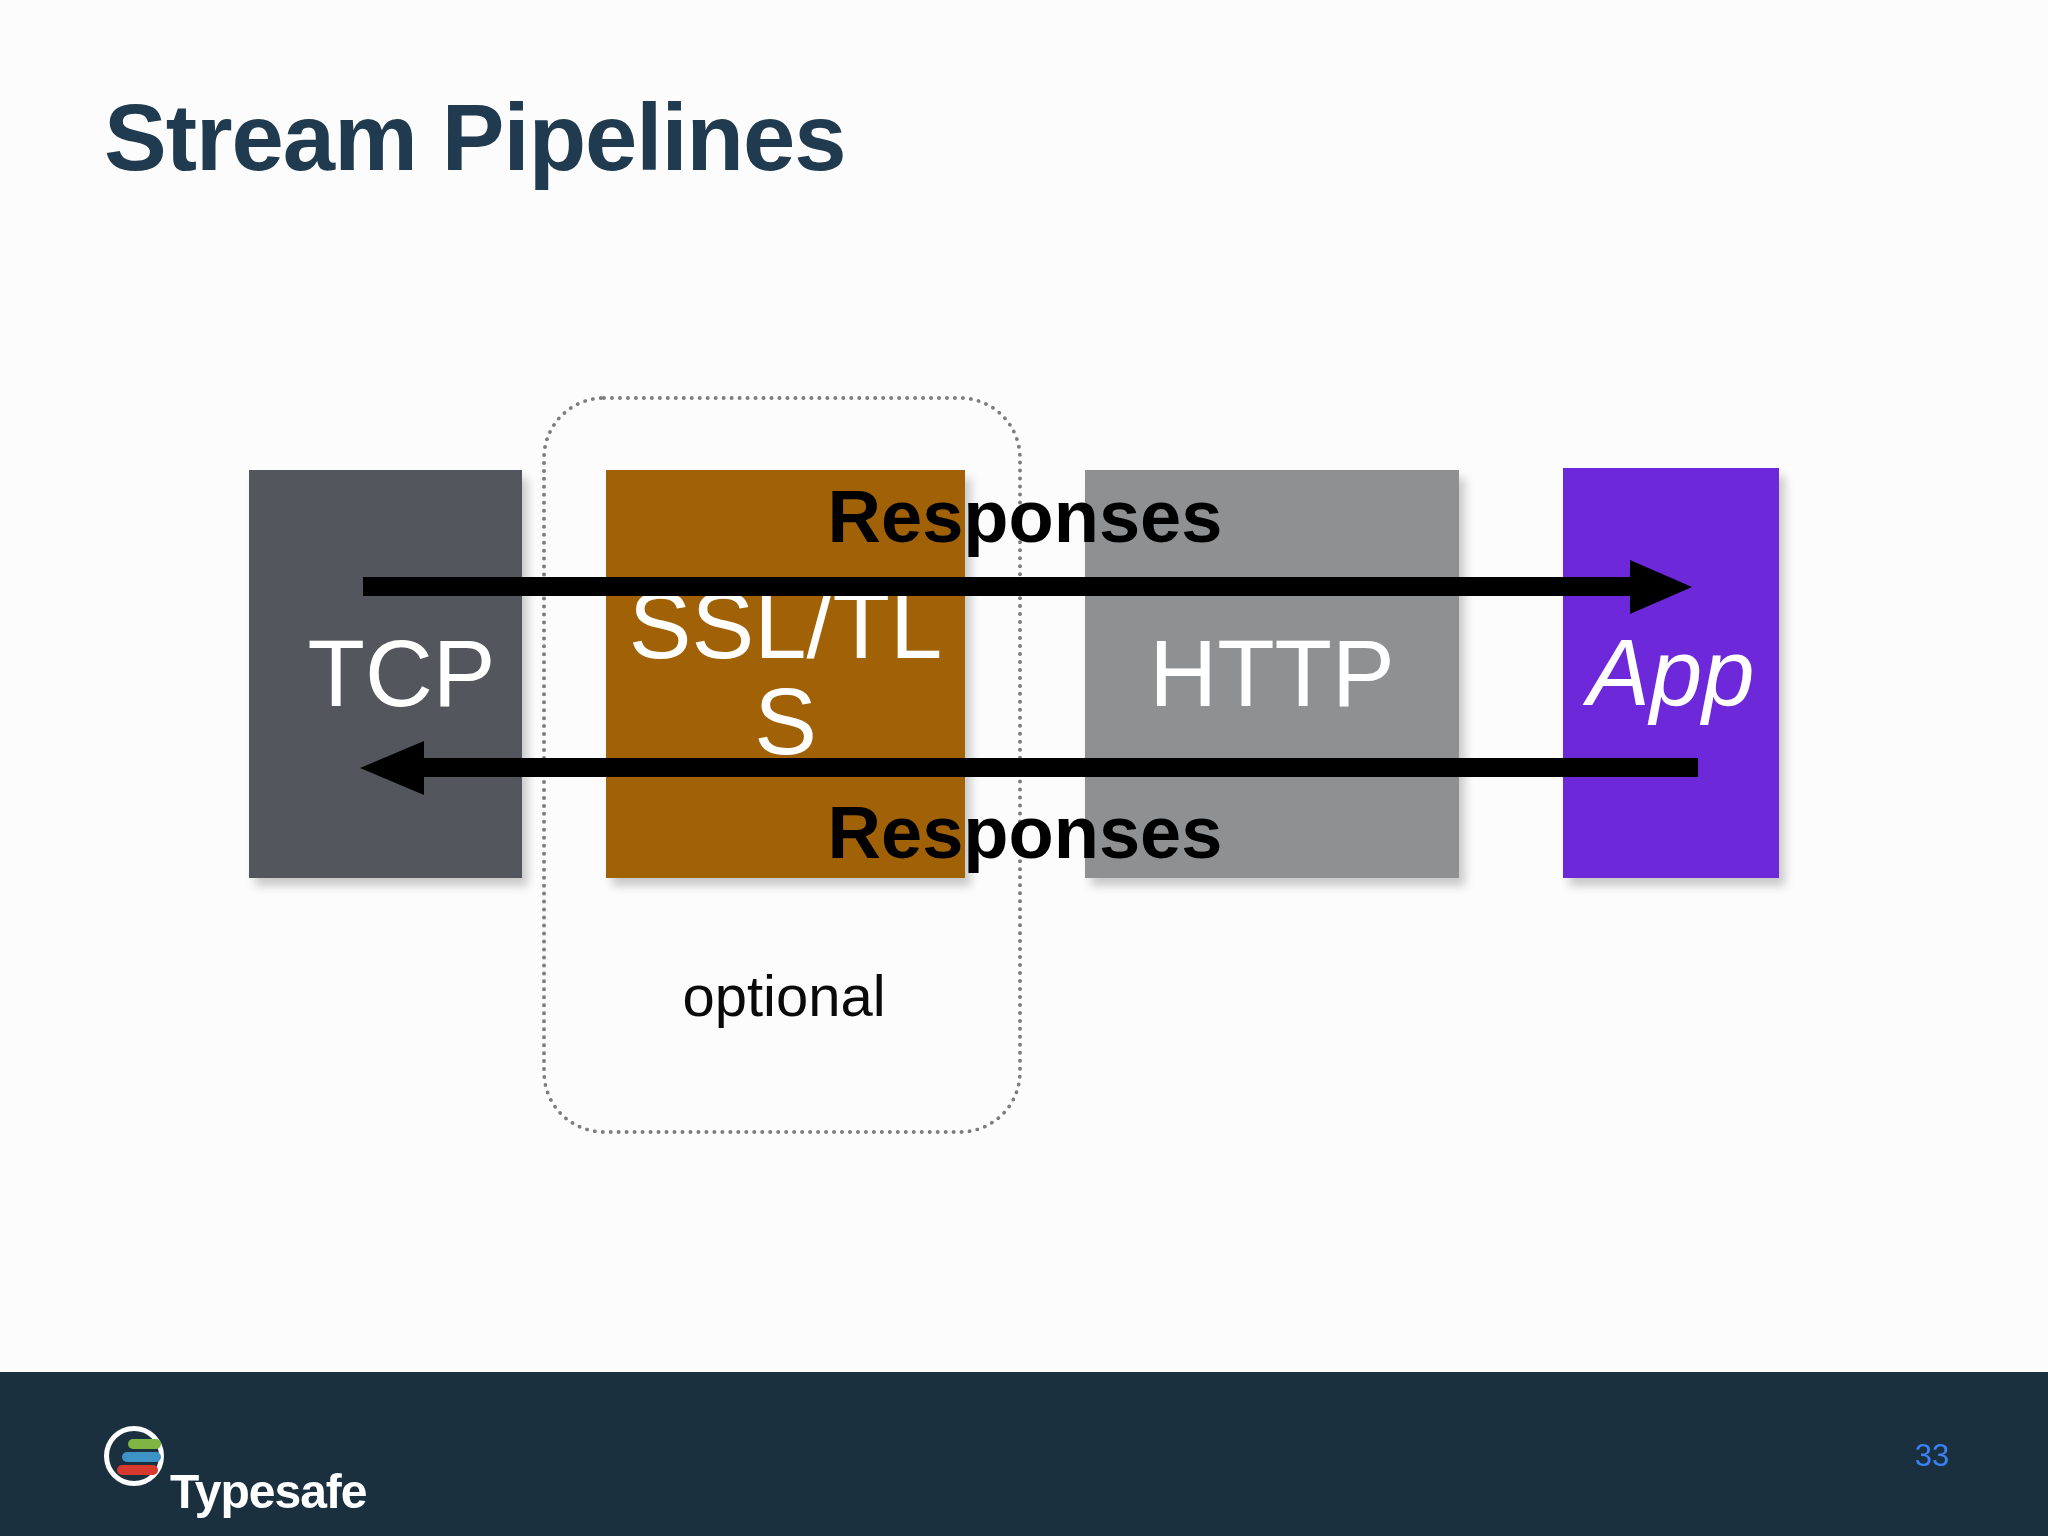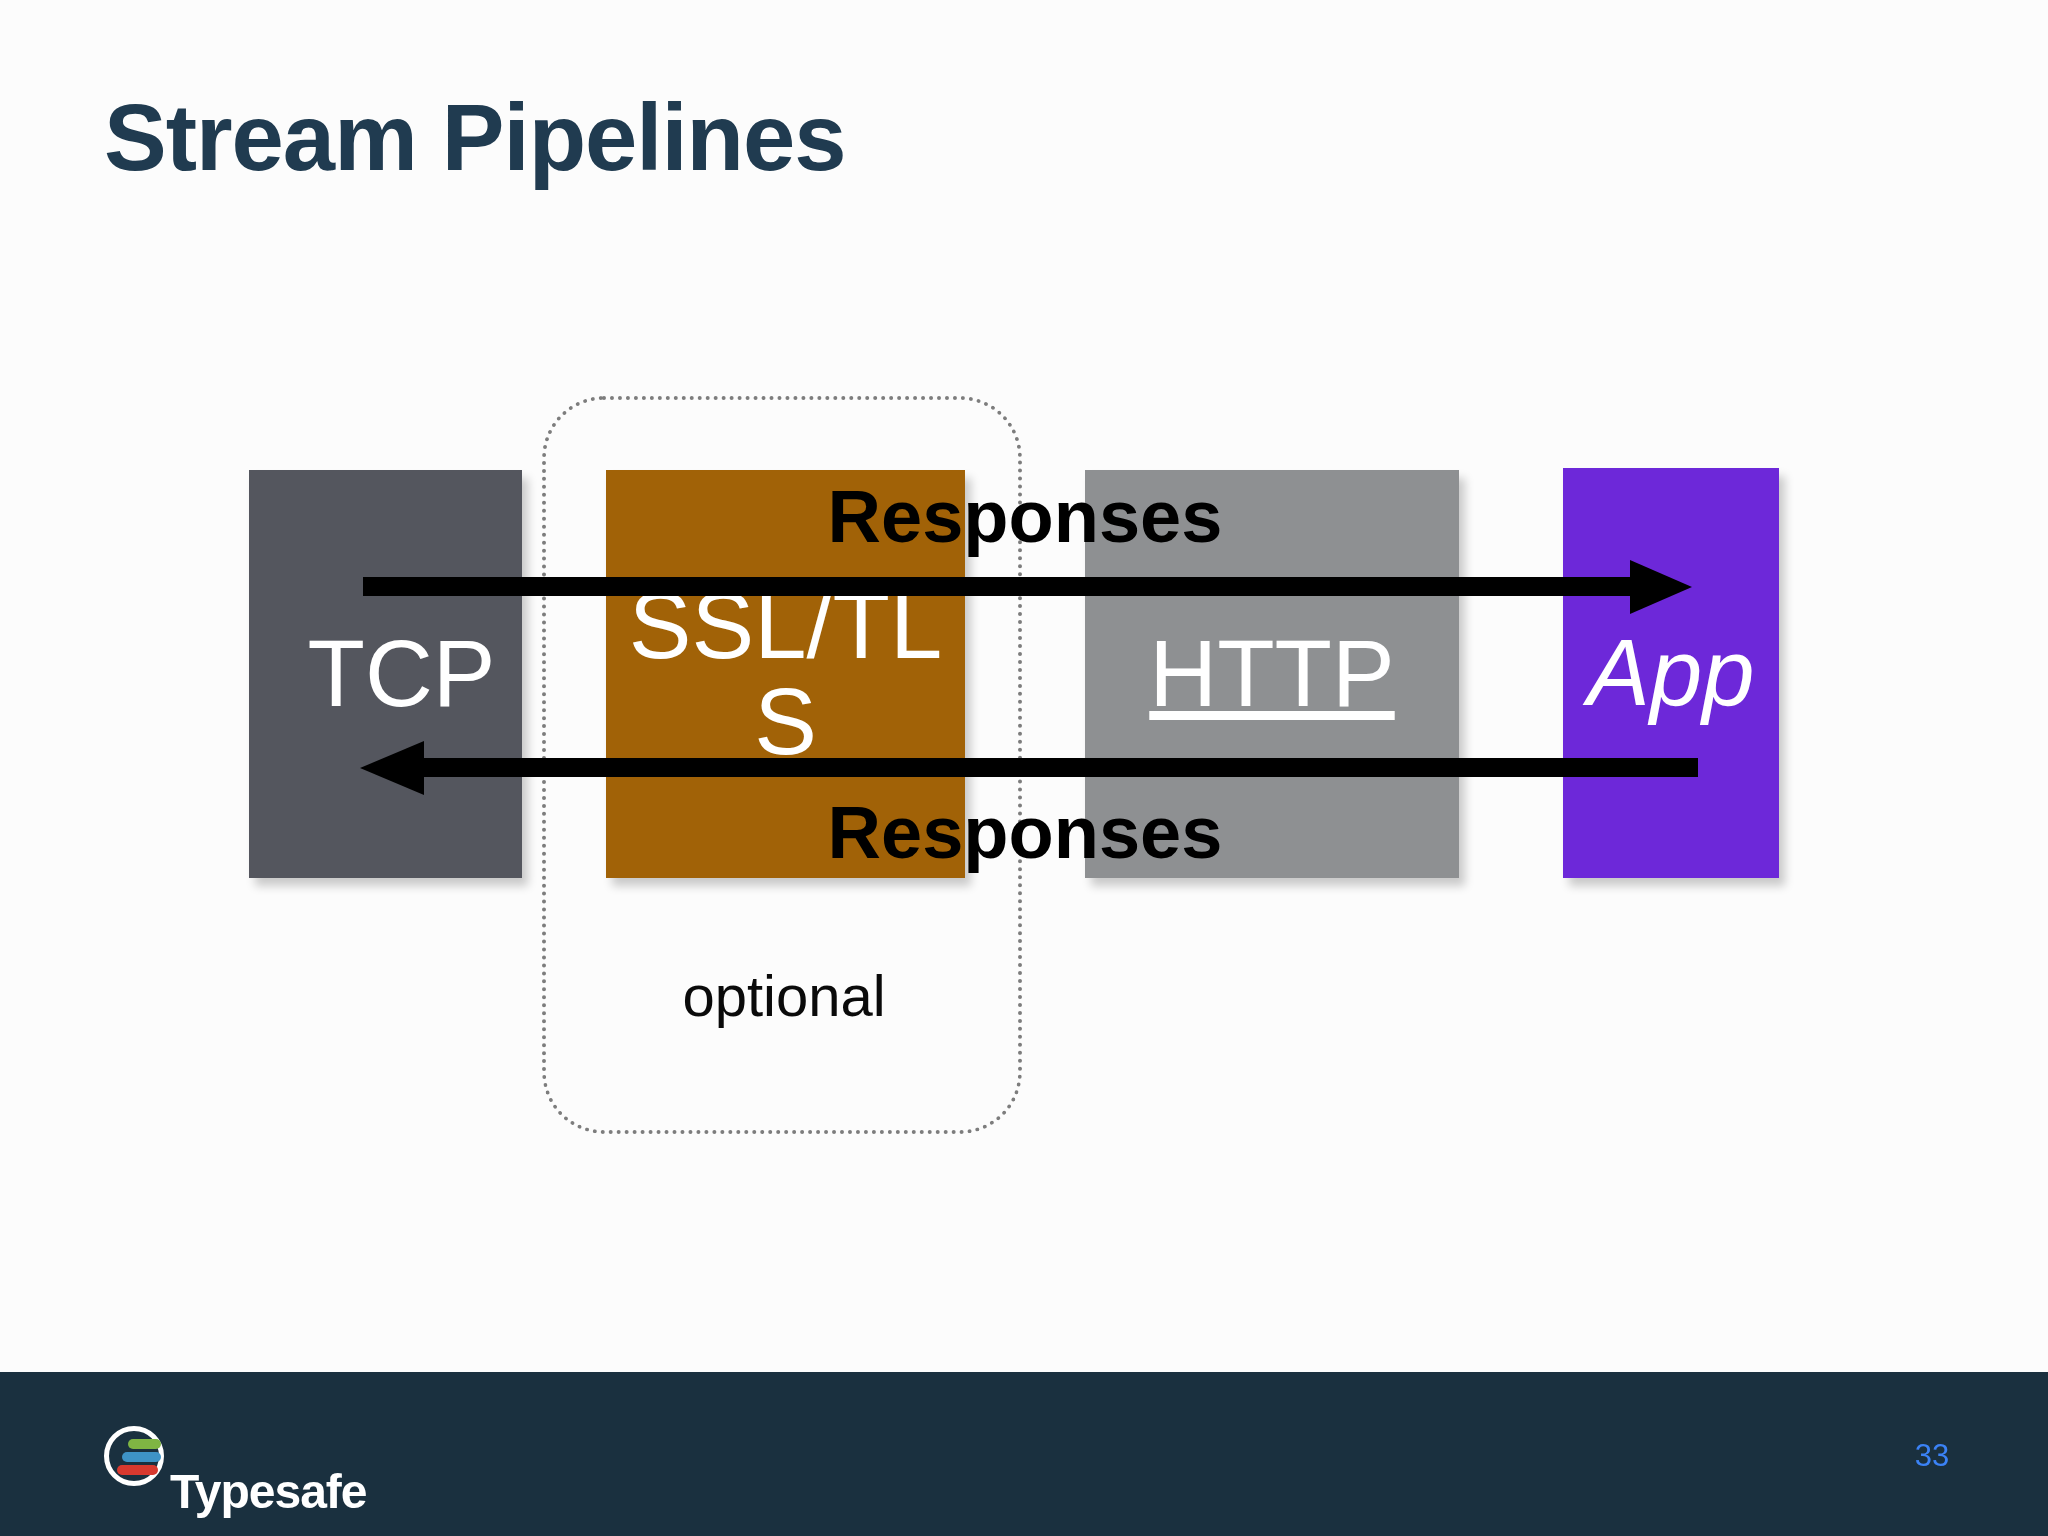--- a/index.html
+++ b/index.html
@@ -41,21 +41,21 @@
     display: flex;
     align-items: center;
     justify-content: center;
     color: #ffffff;
     font-size: 94px;
     line-height: 1.02;
     box-shadow: 6px 8px 9px rgba(0,0,0,0.20);
   }
   .box-tcp  { left: 249px;  width: 241px; background: #54565e; padding-left: 32px; }
   .box-ssl  { left: 606px;  width: 359px; background: #a16207; }
-  .box-http { left: 1085px; width: 374px; background: #8e9092; text-decoration: underline; }
+  .box-http { left: 1085px; width: 374px; background: #8e9092; }
   .box-app  { left: 1563px; top: 468px; height: 410px; width: 216px; background: #6d28d9; font-style: italic; }
   .ssl-lines { text-align: center; }
   .ssl-lines span { display: block; }
 
   
   .shaft {
     position: absolute;
     height: 19px;
     background: #000000;
   }

